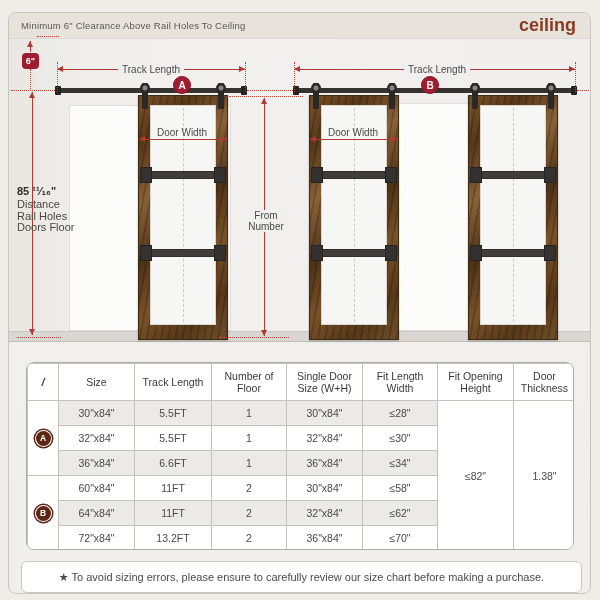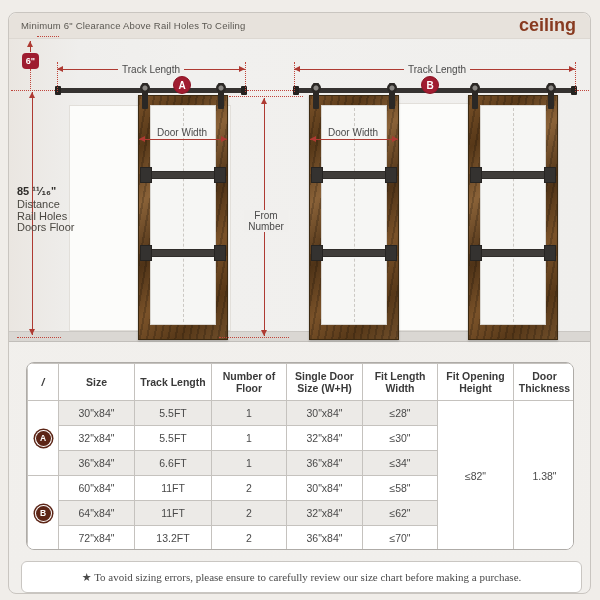--- a/index.html
+++ b/index.html
@@ -73,31 +73,31 @@
   .onwall{background:var(--wall);}
   .dh-label{text-align:center;line-height:11px;}
   .railtxt{position:absolute;left:8px;top:172px;width:66px;z-index:5;}
   .railtxt .val{font-size:11px;font-weight:bold;color:#2f2d2a;margin-bottom:2px;}
   .railtxt .desc{font-size:11px;color:#4a4741;line-height:11.5px;}
   .tblwrap{position:absolute;left:17px;top:349px;width:548px;height:188px;
     background:#fff;border:1px solid #aeaba7;border-radius:8px;overflow:hidden;z-index:7;}
   table{border-collapse:collapse;table-layout:fixed;width:548px;}
   th,td{border:1px solid #c5c2be;text-align:center;vertical-align:middle;
     font-size:10.5px;color:#494949;padding:0 2px;}
-  th{height:37px;font-weight:bold;color:#3a3a3a;line-height:12px;background:#fff;}
+  th{height:37px;font-weight:normal;color:#3a3a3a;line-height:12px;background:#fff;}
   th.slash{font-style:italic;font-weight:bold;}
   td{height:25px;}
   tr.shade td{background:#eceae7;}
   td.white{background:#fff !important;}
   .gbadge{width:15px;height:15px;border-radius:50%;background:#5c2516;color:#fff;
     font-size:8.5px;font-weight:bold;display:flex;align-items:center;justify-content:center;
     margin:0 auto;box-shadow:0 0 0 1px #fff, 0 0 0 2.5px #5c2516;}
   .notebox{position:absolute;left:12px;top:548px;width:561px;height:32px;background:#fff;
     border:1px solid #c9c6c2;border-radius:6px;display:flex;align-items:center;justify-content:center;z-index:7;}
-  .notebox span{font-size:11px;color:#4a4a4a;font-family:Liberation Serif, serif;}
+  .notebox span{font-size:11px;color:#4a4a4a;}
 </style>
 </head>
 <body>
 
 <div class="panel">
 
   <div class="wall"></div>
   <div class="opening" style="left:60px;top:92px;width:162px;height:226px"></div>
   <div class="opening" style="left:364px;top:90px;width:150px;height:228px"></div>
   <div class="floor"></div>

